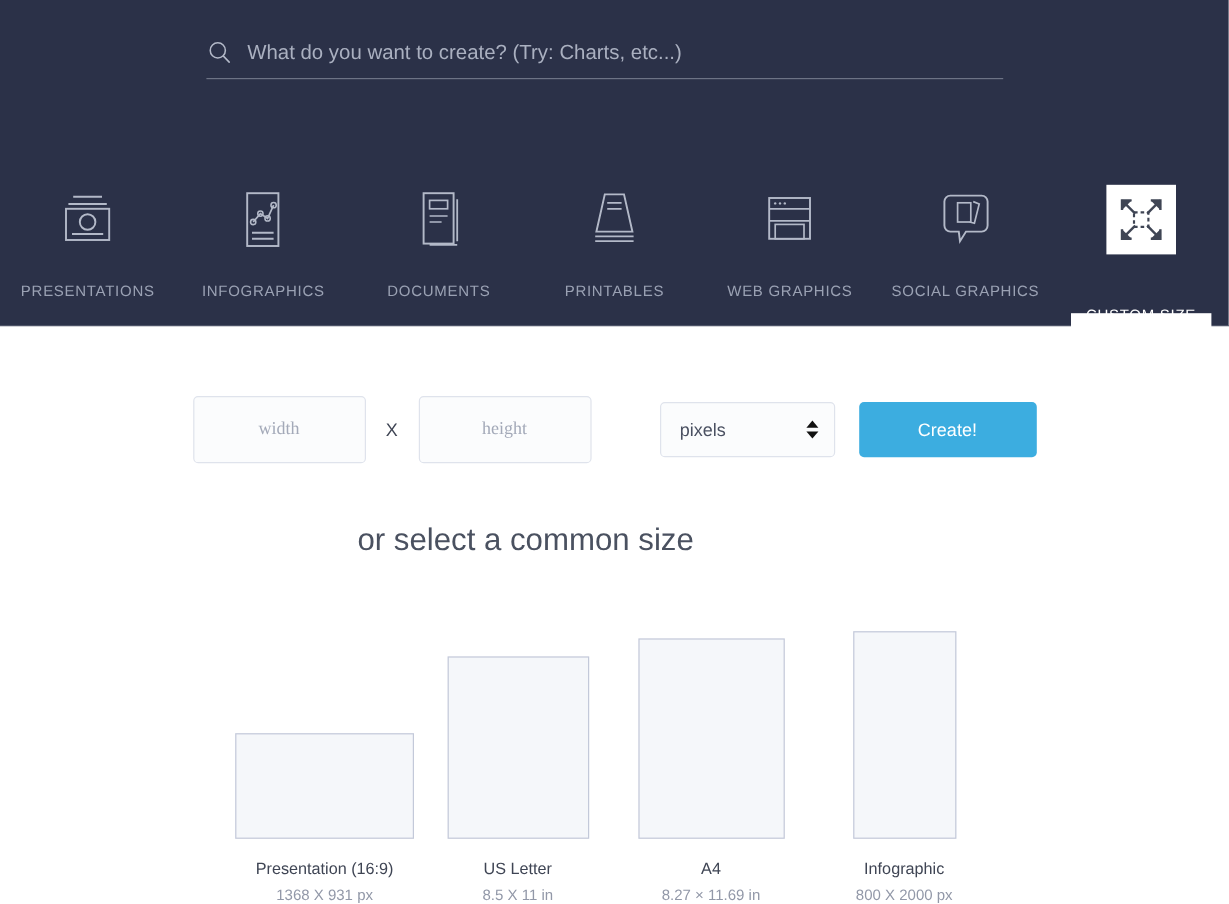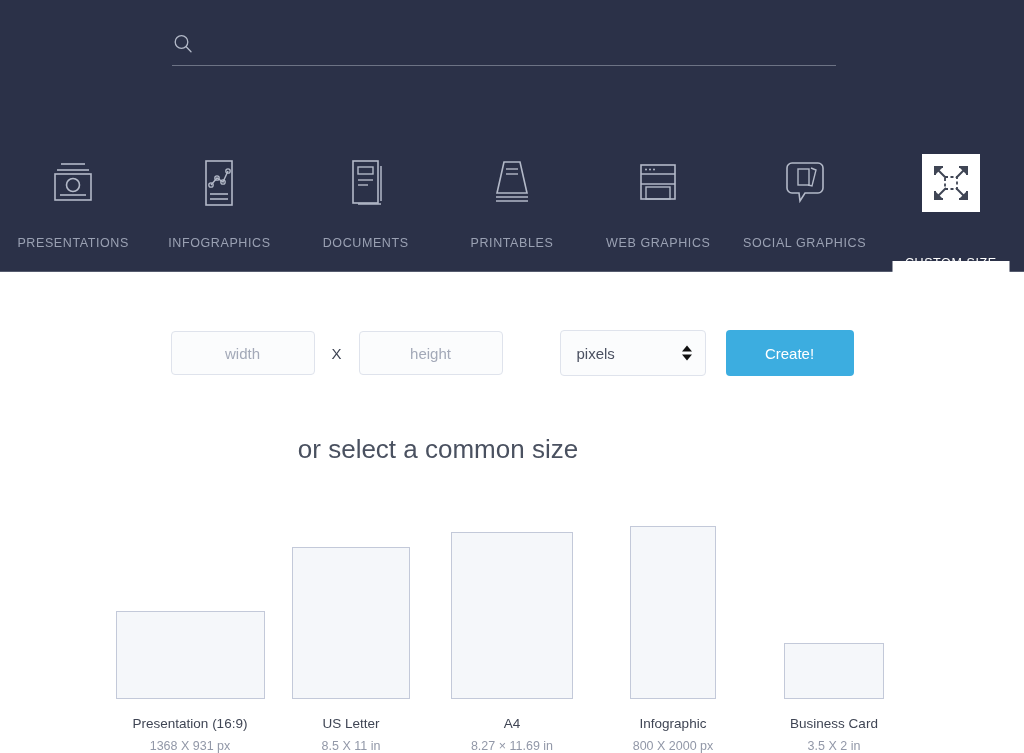--- a/index.html
+++ b/index.html
@@ -109,26 +109,26 @@
     position: absolute;
     left: 0;
     top: 58px;
     width: 1024px;
     display: flex;
     justify-content: center;
     align-items: center;
   }
   .size-input {
     width: 144px;
-    height: 44px;
+    height: 56px;
     border: 1px solid #dfe3ec;
     border-radius: 4px;
     background: #fbfcfd;
     text-align: center;
-    font-family: Liberation Sans, sans-serif;
+    font-family: Liberation Serif, serif;
     font-size: 15px;
     color: #4a5061;
     outline: none;
   }
   .size-input::placeholder { color: #a3a9b8; opacity: 1; }
   .x-sep {
     width: 44px;
     text-align: center;
     font-size: 15px;
     color: #3f4554;
@@ -164,21 +164,21 @@
   .arrow-up, .arrow-down {
     width: 0; height: 0;
     border-left: 5px solid transparent;
     border-right: 5px solid transparent;
   }
   .arrow-up { border-bottom: 6px solid #111111; }
   .arrow-down { border-top: 6px solid #111111; }
 
   .create-button {
     margin-left: 20px;
-    width: 128px;
+    width: 148px;
     height: 46px;
     background: #3cade0;
     border: none;
     border-radius: 4px;
     color: #ffffff;
     font-family: "Liberation Sans", sans-serif;
     font-size: 15px;
     cursor: pointer;
   }
 
@@ -243,20 +243,21 @@
 
 <div class="header">
 
   <div class="search-row">
     <span class="search-icon">
       <svg width="22" height="22" viewBox="0 0 22 22">
         <circle cx="9.5" cy="9" r="6.3" fill="none" stroke="#b3b9c8" stroke-width="1.3"></circle>
         <line x1="14.2" y1="13.8" x2="19" y2="18.8" stroke="#b3b9c8" stroke-width="1.3" stroke-linecap="round"></line>
       </svg>
     </span>
+    <input class="search-input" type="text" placeholder="What do you want to create? (Try: Charts, etc...)" style="">
   </div>
 
   <div class="nav">
 
     <div class="nav-item">
       <span class="nav-icon">
         <svg width="56" height="50" viewBox="0 0 56 50">
           <line x1="16" y1="6" x2="40" y2="6" stroke="#b3b9c8" stroke-width="1.6"></line>
           <line x1="12" y1="12" x2="44" y2="12" stroke="#b3b9c8" stroke-width="1.6"></line>
           <rect x="10" y="16" width="36" height="26" fill="none" stroke="#b3b9c8" stroke-width="1.6"></rect>
@@ -403,21 +404,14 @@
         <div class="size-name">A4</div>
         <div class="size-dims">8.27 × 11.69 in</div>
       </div>
       <div class="size-card">
         <div class="thumb-area">
           <div class="thumb" style="width: 86px; height: 173px;"></div>
         </div>
         <div class="size-name">Infographic</div>
         <div class="size-dims">800 X 2000 px</div>
       </div>
-      <div class="size-card">
-        <div class="thumb-area">
-          <div class="thumb" style="width: 100px; height: 56px;"></div>
-        </div>
-        <div class="size-name">Business Card</div>
-        <div class="size-dims">3.5 X 2 in</div>
-      </div>
     </div>
 </div>
 
 </body></html>

